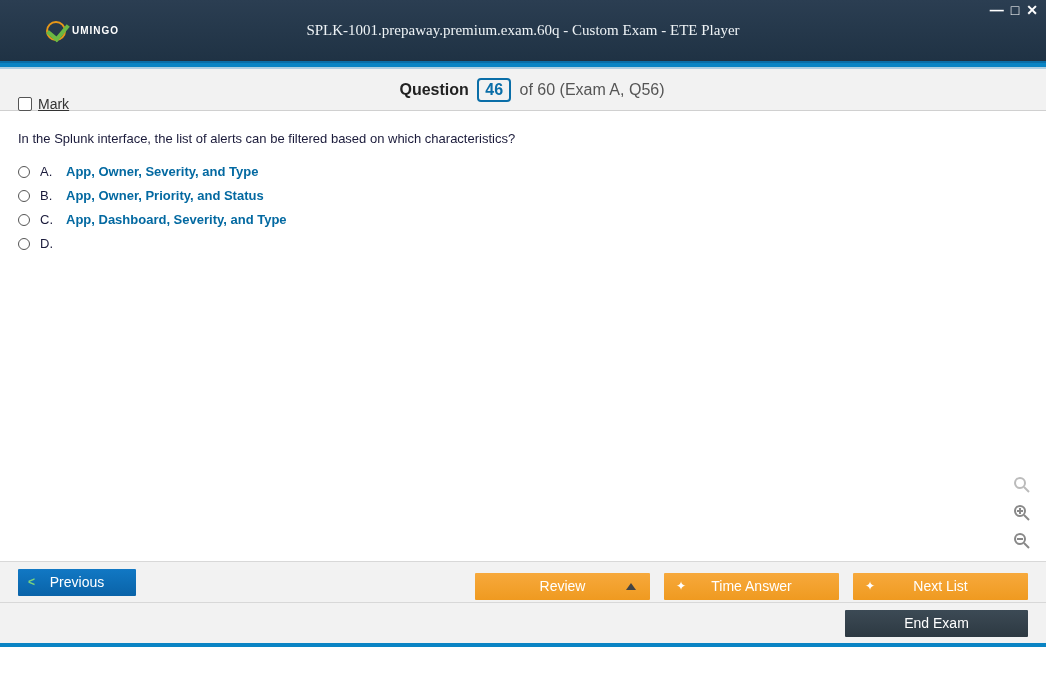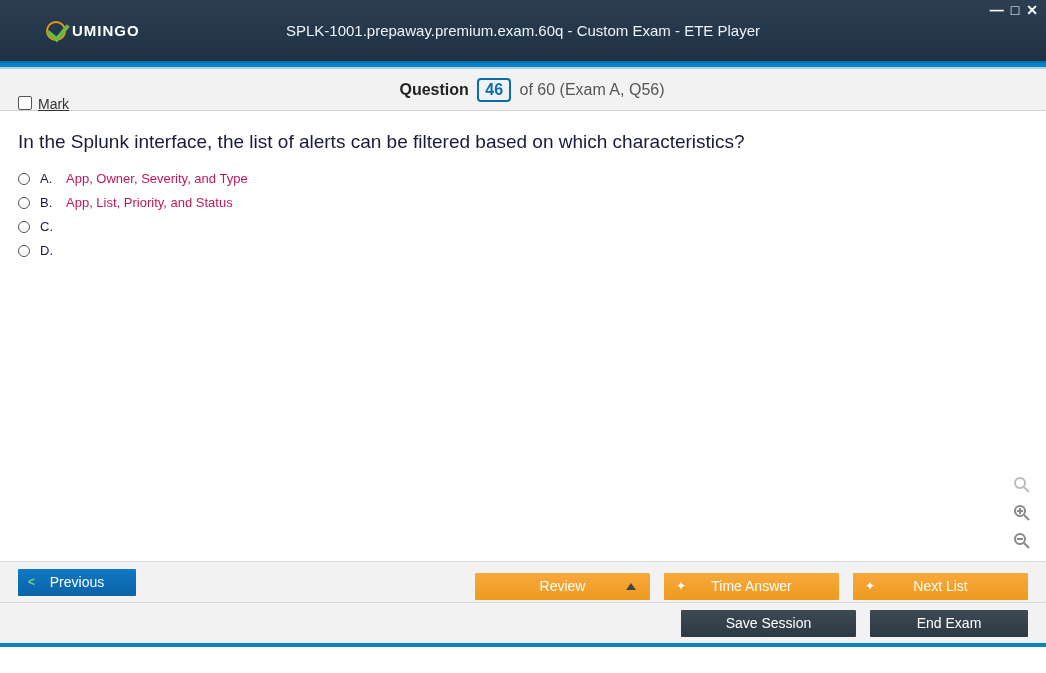--- a/index.html
+++ b/index.html
@@ -41,31 +41,32 @@
   top: -3px;
   width: 10px;
   height: 16px;
   border-right: 4px solid #6bb843;
   border-bottom: 4px solid #6bb843;
   transform: rotate(40deg);
 }
 .logo-text {
   color: #fff;
   font-weight: bold;
-  font-size: 15px;
+  font-size: 10px;
   letter-spacing: 1px;
   margin-left: 2px;
 }
 .window-title {
   position: absolute;
   left: 0;
   right: 0;
   text-align: center;
   color: #eef3f6;
   font-size: 15px;
+  font-family: Liberation Serif, serif;
 }
 .window-controls {
   position: absolute;
   right: 8px;
   top: 3px;
   display: flex;
   gap: 7px;
   color: #fff;
   font-weight: bold;
 }
@@ -79,21 +80,21 @@
 .question-header {
   height: 42px;
   background: #f2f2f2;
   border-bottom: 1px solid #d0d0d0;
   display: flex;
   align-items: center;
   position: relative;
 }
 .mark-area {
   display: flex;
-  align-items: flex-start;
+  align-items: center;
   margin-left: 18px;
   gap: 6px;
   margin-top: 28px;
 }
 .mark-checkbox {
   width: 14px;
   height: 14px;
   border: 1px solid #555;
   border-radius: 2px;
   background: #fff;
@@ -123,35 +124,35 @@
 }
 .question-counter .rest { color: #555; }
 .content {
   padding: 20px 18px;
   height: 450px;
   background: #fff;
   position: relative;
 }
 .question-text {
   color: #1a1a3a;
-  font-size: 19px;
+  font-size: 13px;
   margin-bottom: 18px;
 }
 .answers { display: flex; flex-direction: column; gap: 9px; }
 .answer-row { display: flex; align-items: center; gap: 10px; }
 .radio {
   width: 12px;
   height: 12px;
   border: 1px solid #555;
   border-radius: 50%;
   background: #fff;
   flex-shrink: 0;
 }
 .answer-letter { color: #1a1a3a; width: 16px; }
-.answer-text { color: #be185d; }
+.answer-text { color: #0369a1; font-weight: bold; }
 .zoom-tools {
   position: absolute;
   right: 14px;
   bottom: 10px;
   display: flex;
   flex-direction: column;
   gap: 8px;
   align-items: center;
 }
 .zoom-tools .tool {
@@ -256,25 +257,26 @@
   <div class="question-text">In the Splunk interface, the list of alerts can be filtered based on which characteristics?</div>
   <div class="answers">
     <div class="answer-row">
       <div class="radio"></div>
       <span class="answer-letter">A.</span>
       <span class="answer-text">App, Owner, Severity, and Type</span>
     </div>
     <div class="answer-row">
       <div class="radio"></div>
       <span class="answer-letter">B.</span>
-      <span class="answer-text">App, List, Priority, and Status</span>
+      <span class="answer-text">App, Owner, Priority, and Status</span>
     </div>
     <div class="answer-row">
       <div class="radio"></div>
       <span class="answer-letter">C.</span>
+      <span class="answer-text">App, Dashboard, Severity, and Type</span>
     </div>
     <div class="answer-row">
       <div class="radio"></div>
       <span class="answer-letter">D.</span>
     </div>
   </div>
   <div class="zoom-tools">
     <div class="tool">
       <svg width="18" height="18" viewBox="0 0 18 18">
           <circle cx="7" cy="7" r="5" fill="none" stroke="#bbb" stroke-width="2"></circle>
@@ -313,20 +315,17 @@
     <span class="ico-left">✦</span>
     <span>Time Answer</span>
   </div>
   <div class="btn btn-orange" style="width:175px">
     <span class="ico-left">✦</span>
     <span>Next List</span>
   </div>
 </div>
 
 <div class="bottom-bar">
-  <div class="btn btn-dark" style="width:175px">
-    <span>Save Session</span>
-  </div>
-  <div class="btn btn-dark" style="width:158px">
+  <div class="btn btn-dark" style="width:183px">
     <span>End Exam</span>
   </div>
 </div>
 <div class="footer-line"></div>
 
 </body></html>

